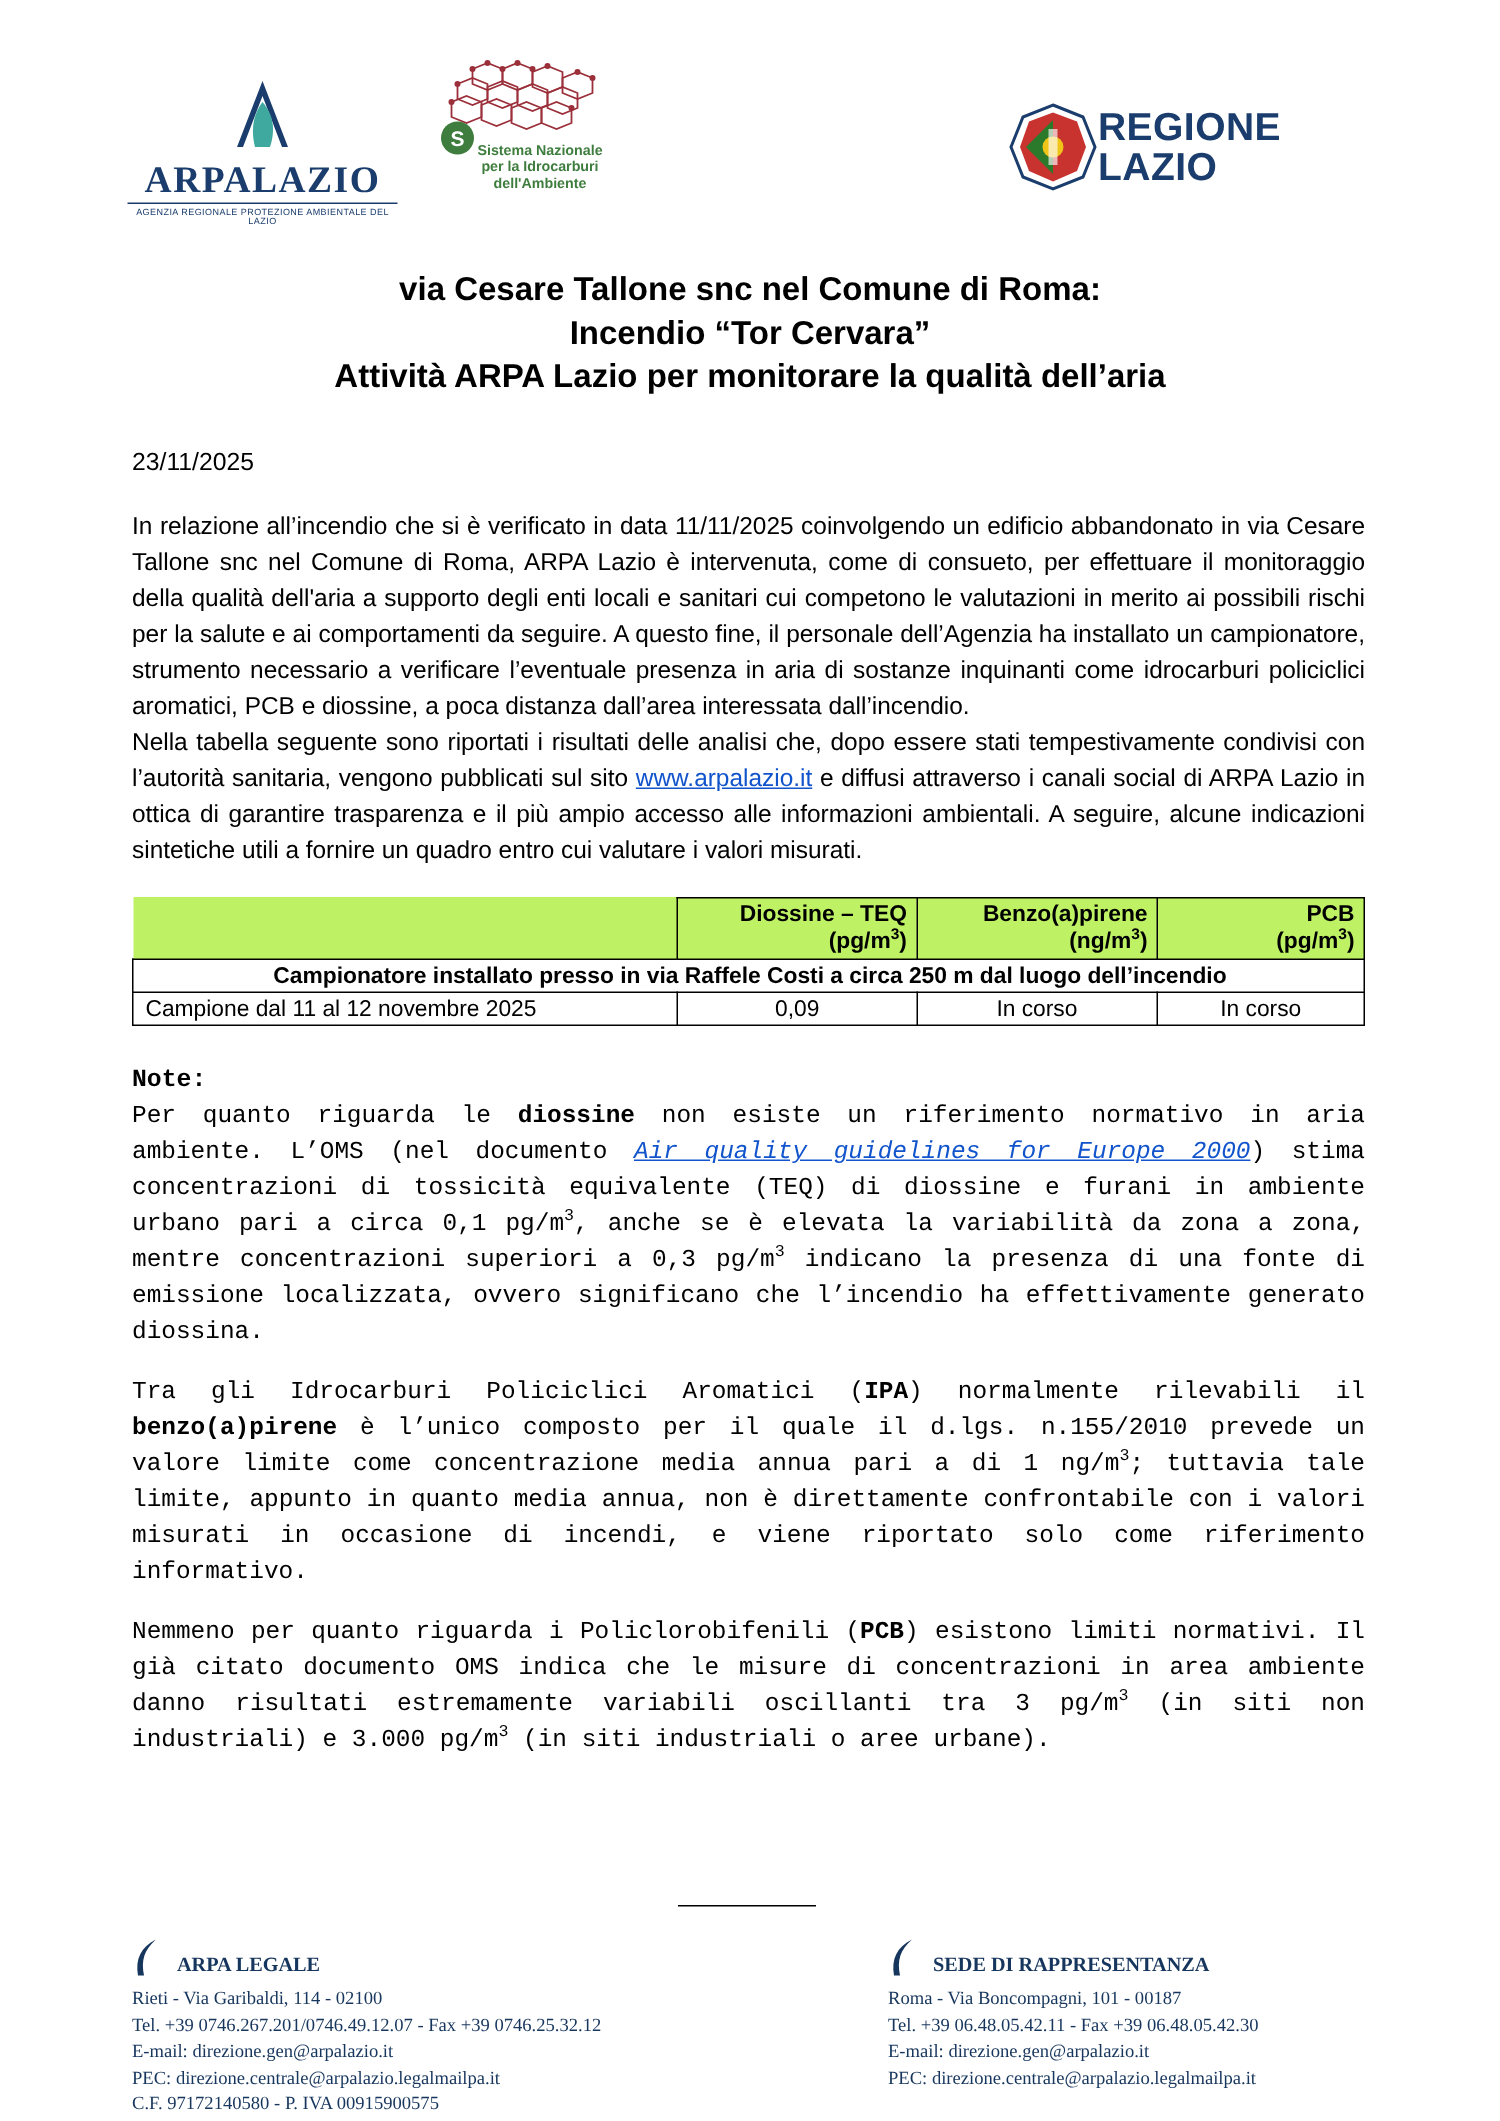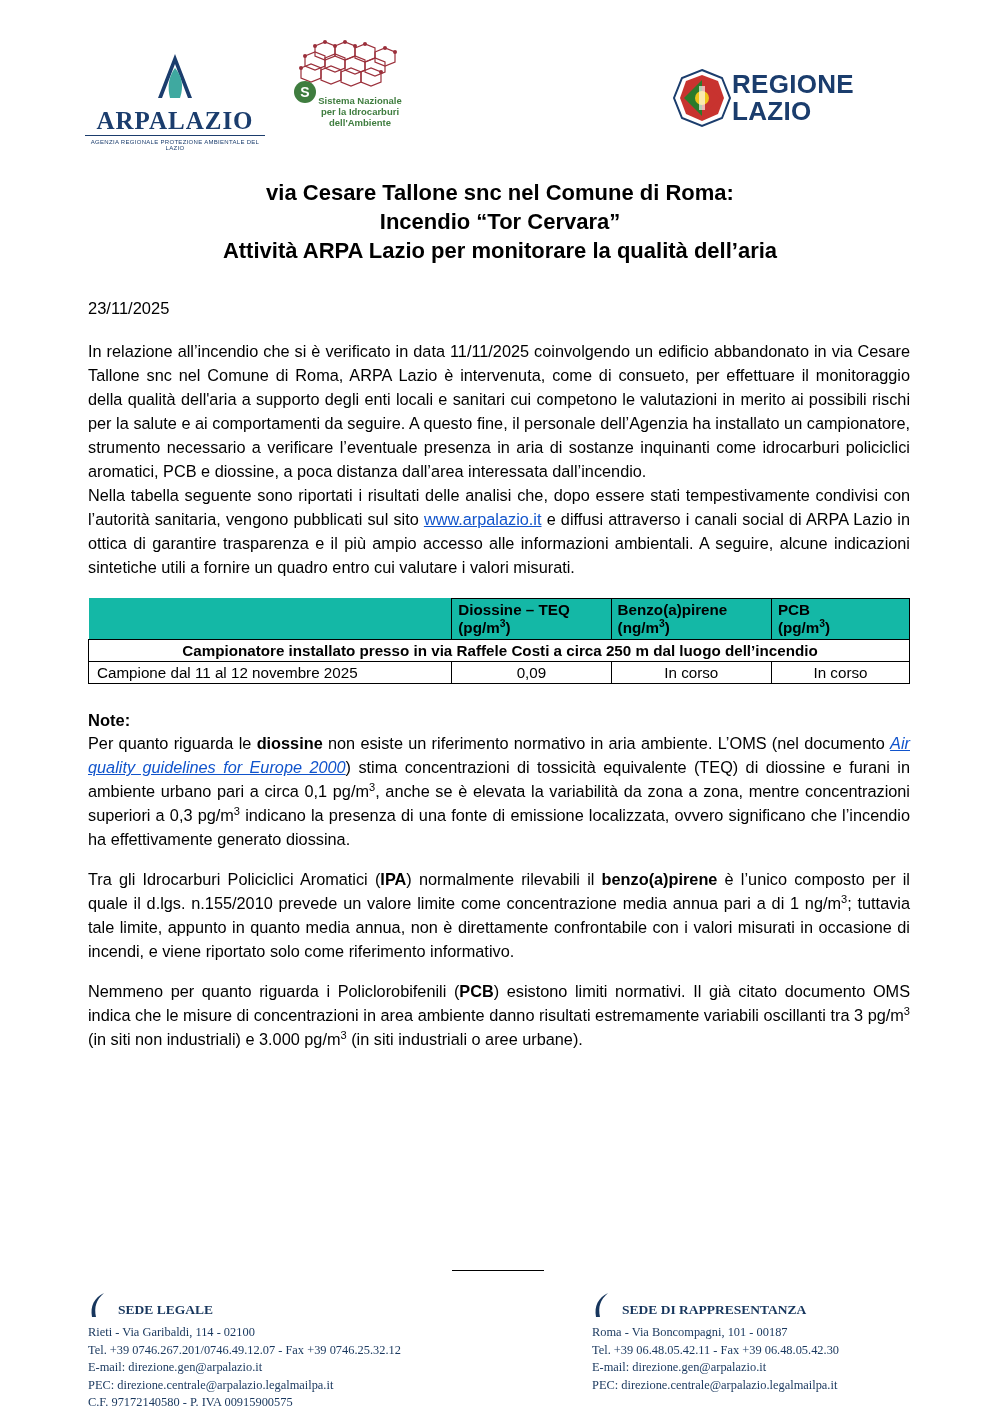--- a/index.html
+++ b/index.html
@@ -133,22 +133,22 @@
     width: 822px;
     font-size: 15.2px;
   }
   .data-table td, .data-table th {
     border: 1px solid #000;
     padding: 2px 6px;
     vertical-align: middle;
   }
   .data-table .hdr-blank { border: none; }
   .data-table th {
-    background: #14b8a6;
-    text-align: left;
+    background: #bef264;
+    text-align: right;
     font-weight: bold;
     line-height: 1.2;
   }
   .data-table th .unit { font-weight: bold; display:block; }
   .data-table .rowspan-label {
     font-weight: bold;
     text-align: center;
     padding-left: 8px;
   }
   .data-table .cell-center { text-align: center; }
@@ -157,20 +157,21 @@
   .col-d { width: 152px; }
   .col-b { width: 150px; }
   .col-p { width: 130px; }
 
   
   .notes {
     margin: 24px 90px 16px 88px;
     font-size: 16.3px;
     line-height: 1.47;
     text-align: justify;
+    font-family: Liberation Mono, monospace;
   }
   .notes h3 {
     font-size: 16.5px;
     margin: 0 0 0 0;
     font-weight: bold;
   }
   .notes p { margin: 0 0 0 0; }
   .notes p + p { margin-top: 16px; }
   .ital-link {
     font-style: italic;
@@ -348,21 +349,21 @@
   <div class="footer-sep"></div>
 
   <div class="footer">
     <div class="footer-col footer-left">
       <div class="footer-head">
         <span class="footer-swoosh">
           <svg width="22" height="26" viewBox="0 0 22 26" xmlns="http://www.w3.org/2000/svg">
             <path d="M4 25 C2 14 6 6 16 1 C8 8 6 15 8 25 Z" fill="#17365d"></path>
           </svg>
         </span>
-        <span>SEDE LEGALE</span>
+        <span>ARPA LEGALE</span>
       </div>
       <div class="footer-lines">
         <div>Rieti - Via Garibaldi, 114 - 02100</div>
         <div>Tel. +39 0746.267.201/0746.49.12.07 - Fax +39 0746.25.32.12</div>
         <div>E-mail: direzione.gen@arpalazio.it</div>
         <div>PEC: direzione.centrale@arpalazio.legalmailpa.it</div>
         <div>C.F. 97172140580 - P. IVA 00915900575</div>
       </div>
     </div>
 

